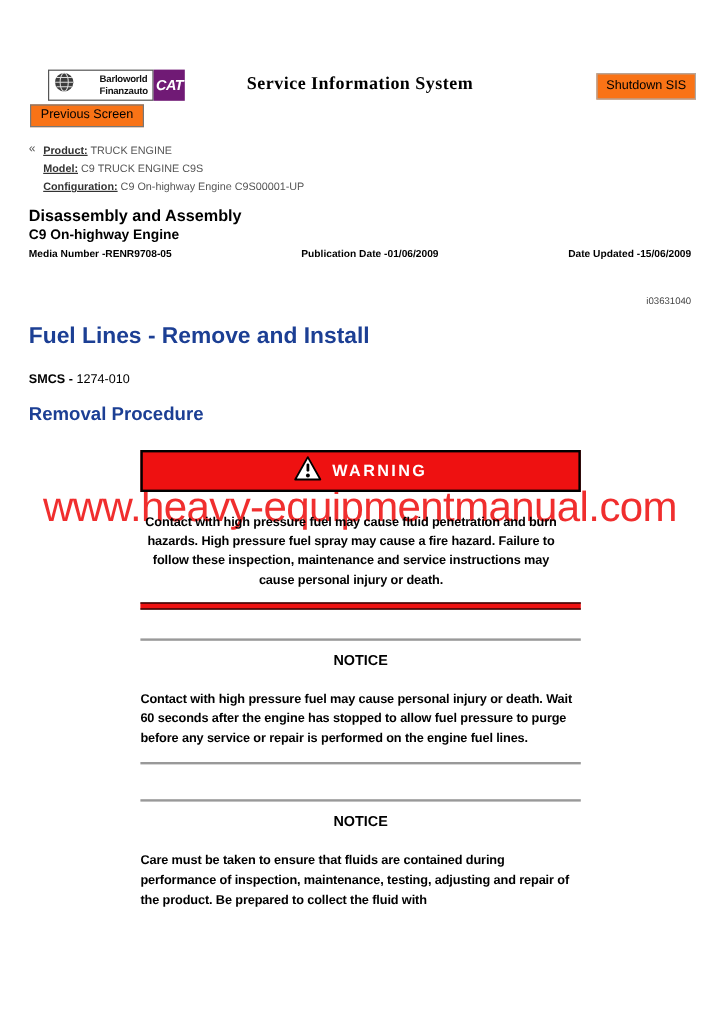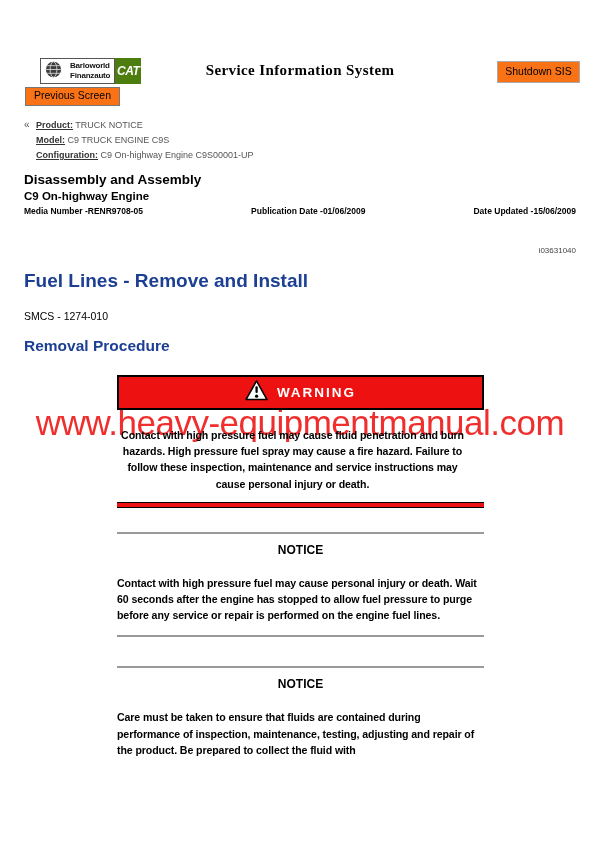--- a/index.html
+++ b/index.html
@@ -2,23 +2,23 @@
 <html><head>
 <meta charset="utf-8">
 <style>
   html,body{margin:0;padding:0;}
   body{width:600px;height:849px;background:#fff;position:relative;overflow:hidden;
        font-family:"Liberation Sans",sans-serif;color:#000;}
   .abs{position:absolute;}
 
   
   .logo{left:40px;top:58px;display:flex;align-items:stretch;height:26px;}
-  .logo-white{border:1px solid #555;background:#fff;display:flex;align-items:center;padding:1px 4px;gap:8px;}
+  .logo-white{border:1px solid #555;background:#fff;display:flex;align-items:center;padding:1px 4px;gap:21px;}
   .brand{font-size:8px;font-weight:bold;line-height:1.2;color:#111;letter-spacing:-.2px;}
-  .logo-cat{background:#4d7c0f;color:#fff;font-weight:bold;font-style:italic;font-size:12px;
+  .logo-cat{background:#701a75;color:#fff;font-weight:bold;font-style:italic;font-size:12px;
             width:26px;display:flex;align-items:center;justify-content:center;letter-spacing:-.5px;}
   .sis-title{left:0;right:0;top:62px;text-align:center;font-family:"Liberation Serif",serif;
              font-weight:bold;font-size:15px;letter-spacing:.4px;}
   .btn{background:#f97316;color:#000;text-align:center;font-family:"Liberation Sans",sans-serif;cursor:pointer;}
   .btn-shutdown{left:497px;top:61px;width:81px;height:20px;border:1px solid #aaa;font-size:10.5px;line-height:18px;}
   .btn-prev{left:25px;top:87px;width:93px;height:17px;border:1px solid #777;font-size:10.5px;line-height:15px;}
 
   
   .back-chevron{left:24px;top:119px;font-size:10px;color:#555;cursor:pointer;}
   .product{left:36px;top:118px;font-size:9px;color:#555;line-height:15px;}
@@ -27,21 +27,21 @@
   
   .doc-title{left:24px;top:172px;font-size:13.5px;font-weight:bold;}
   .doc-subtitle{left:24px;top:190px;font-size:11.5px;font-weight:bold;}
   .media-row{left:24px;top:206px;width:552px;display:flex;justify-content:space-between;
              font-size:8.5px;font-weight:bold;gap:41px;}
   .doc-id{left:24px;top:246px;width:552px;text-align:right;font-size:8px;color:#444;}
 
   
   .h1-blue{left:24px;top:270px;font-size:19px;font-weight:bold;color:#1c3f94;}
   .smcs{left:24px;top:310px;font-size:10.5px;}
-  .smcs .b{font-weight:normal;margin-top:20px;}
+  .smcs .b{font-weight:bold;margin-top:20px;}
   .h2-blue{left:24px;top:337px;font-size:15.5px;font-weight:bold;color:#1c3f94;}
 
   
   .safety{left:117px;top:375px;width:367px;}
   .warn-banner{box-sizing:border-box;border:2px solid #000;background:#ee1111;height:35px;
                display:flex;align-items:center;justify-content:center;gap:9px;}
   .warn-banner .wlabel{color:#fff;font-weight:bold;font-size:13.5px;letter-spacing:2px;}
   .warn-text{margin:17px 16px 0 0;font-size:10.6px;font-weight:bold;line-height:16.2px;letter-spacing:-.1px;text-align:center;}
   .warn-endbar{margin-top:10px;height:4px;background:#ee1111;border-top:1.5px solid #000;border-bottom:1.5px solid #000;}
   .notice{border-top:2px solid #999;}
@@ -77,21 +77,21 @@
 </div>
 
 <div class="abs sis-title">Service Information System</div>
 <div class="abs btn btn-shutdown">Shutdown SIS</div>
 <div class="abs btn btn-prev">Previous Screen</div>
 
 <span class="abs back-chevron">«</span>
 <div class="abs product">
   <div>
     <span class="lbl">Product:</span>
-    <span>TRUCK NOTICE</span>
+    <span>TRUCK ENGINE</span>
   </div>
   <div>
     <span class="lbl">Model:</span>
     <span>C9 TRUCK ENGINE C9S</span>
   </div>
   <div>
     <span class="lbl">Configuration:</span>
     <span>C9 On-highway Engine C9S00001-UP</span>
   </div>
 </div>

